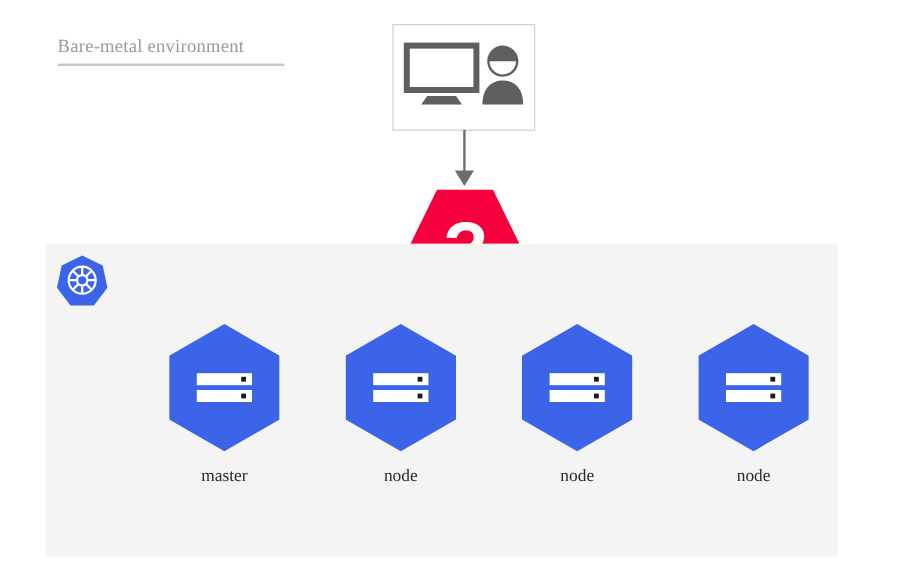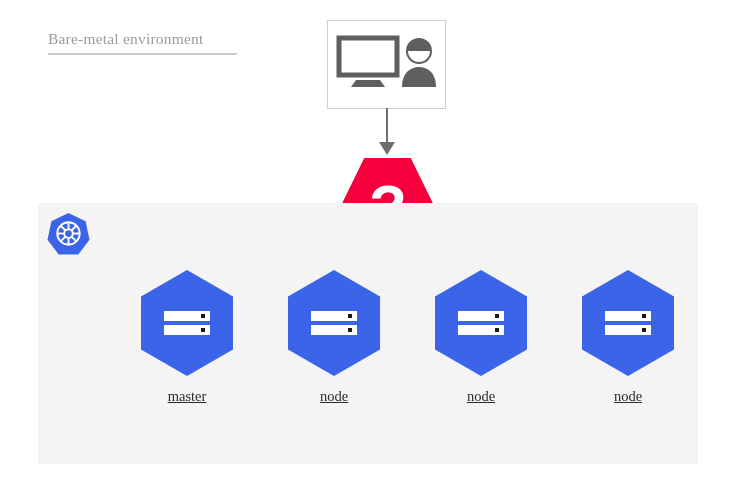--- a/index.html
+++ b/index.html
@@ -108,21 +108,20 @@
     width: 92px;
     height: 106px;
     margin: 0 auto;
   }
   .node-label {
     margin-top: 9px;
     font-family: "Liberation Serif", "DejaVu Serif", serif;
     font-size: 14.5px;
     color: #2b2b2b;
     line-height: 1;
-    text-decoration: underline;
   }
 </style>
 </head>
 <body>
 
 <div id="canvas">
 
   <div id="env-title">Bare-metal environment</div>
   <div id="env-title-rule"></div>
 

